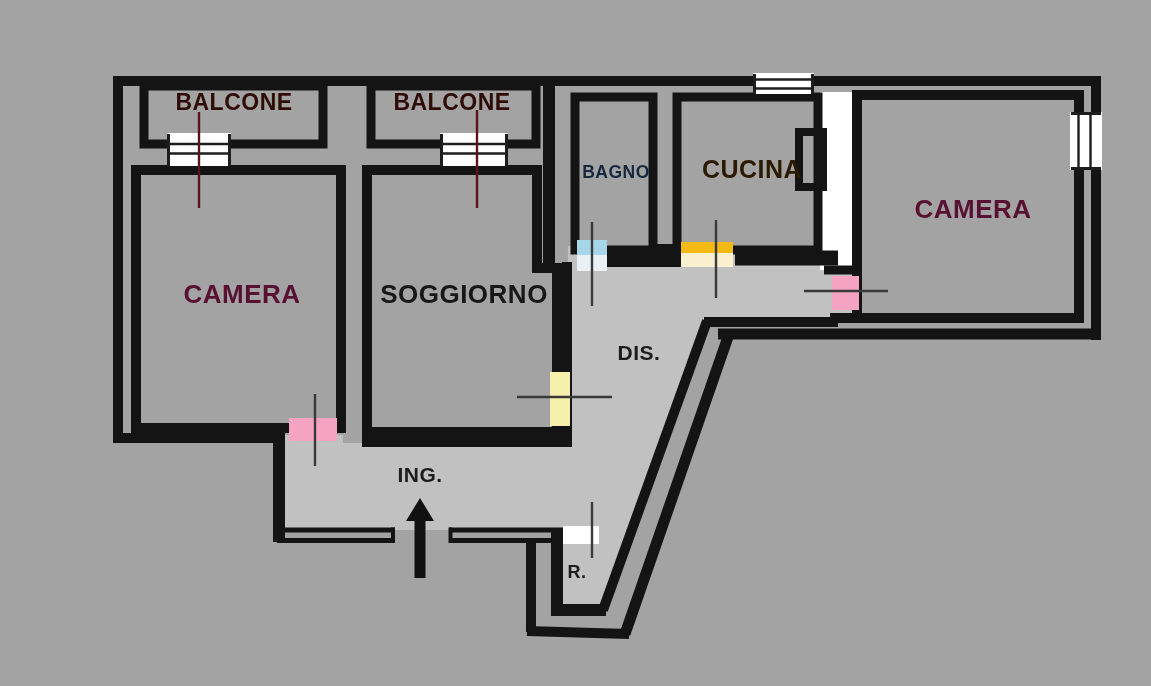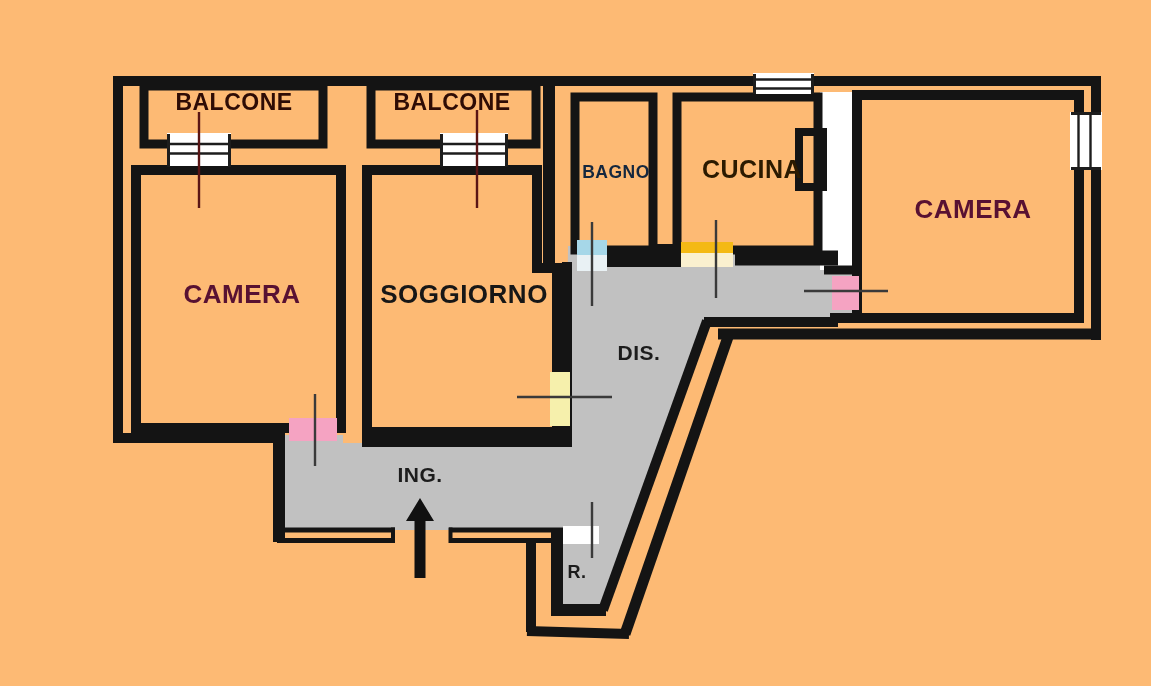--- a/index.html
+++ b/index.html
@@ -1,16 +1,16 @@
 <!DOCTYPE html>
 <html><head>
 <meta charset="utf-8">
 <style>
   html,body{margin:0;padding:0;background:#fff;}
-  .page{width:1151px;height:686px;background:#fdba74;position:relative;overflow:hidden;}
+  .page{width:1151px;height:686px;background:#a3a3a3;position:relative;overflow:hidden;}
   svg{display:block;}
   .wall{stroke:#141414;fill:none;stroke-linecap:butt;}
   .thin{stroke:#3a3a3a;stroke-width:2.4;fill:none;}
   .leader{stroke:#5a1515;stroke-width:2.4;fill:none;}
   .winline{stroke:#1d1d1d;stroke-width:2.4;fill:none;}
   .wintick{stroke:#1d1d1d;stroke-width:3;fill:none;}
   .lbl{font-family:"Liberation Sans","DejaVu Sans",sans-serif;font-weight:bold;letter-spacing:0.5px;}
   .fs23{font-size:23px;} .fs26{font-size:26px;} .fs25{font-size:25px;}
   .fs21{font-size:21px;} .fs18{font-size:18px;} .fs17{font-size:17.5px;}
 </style>

